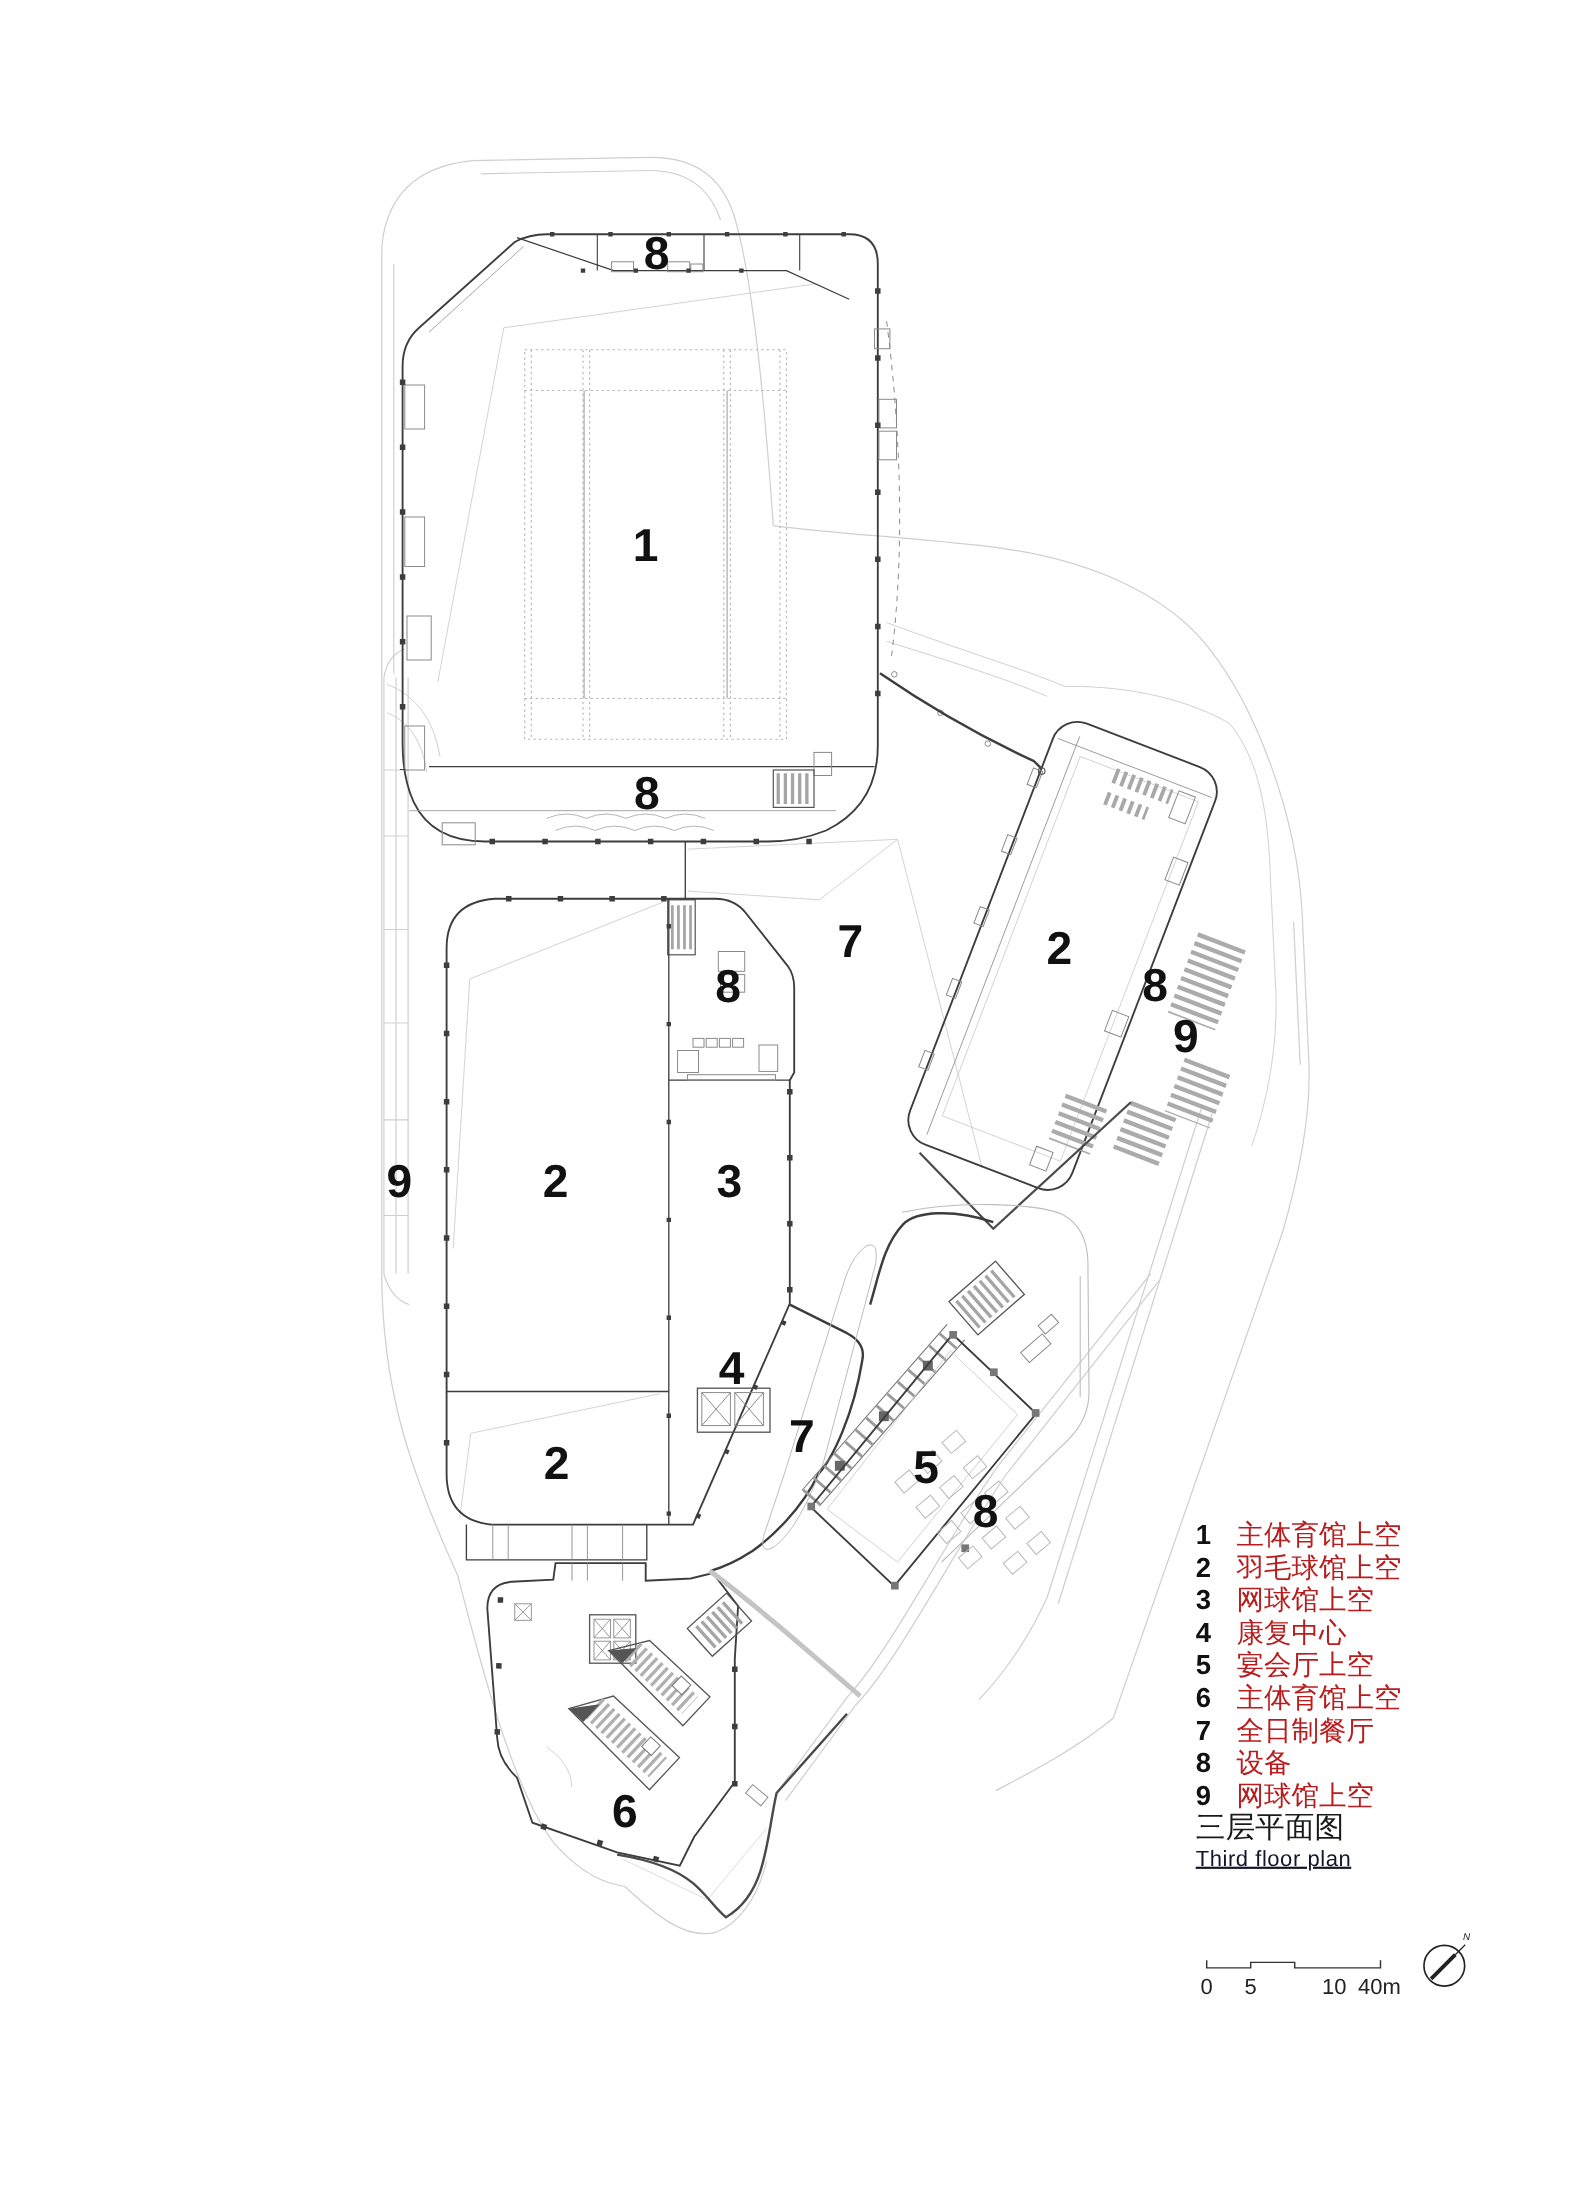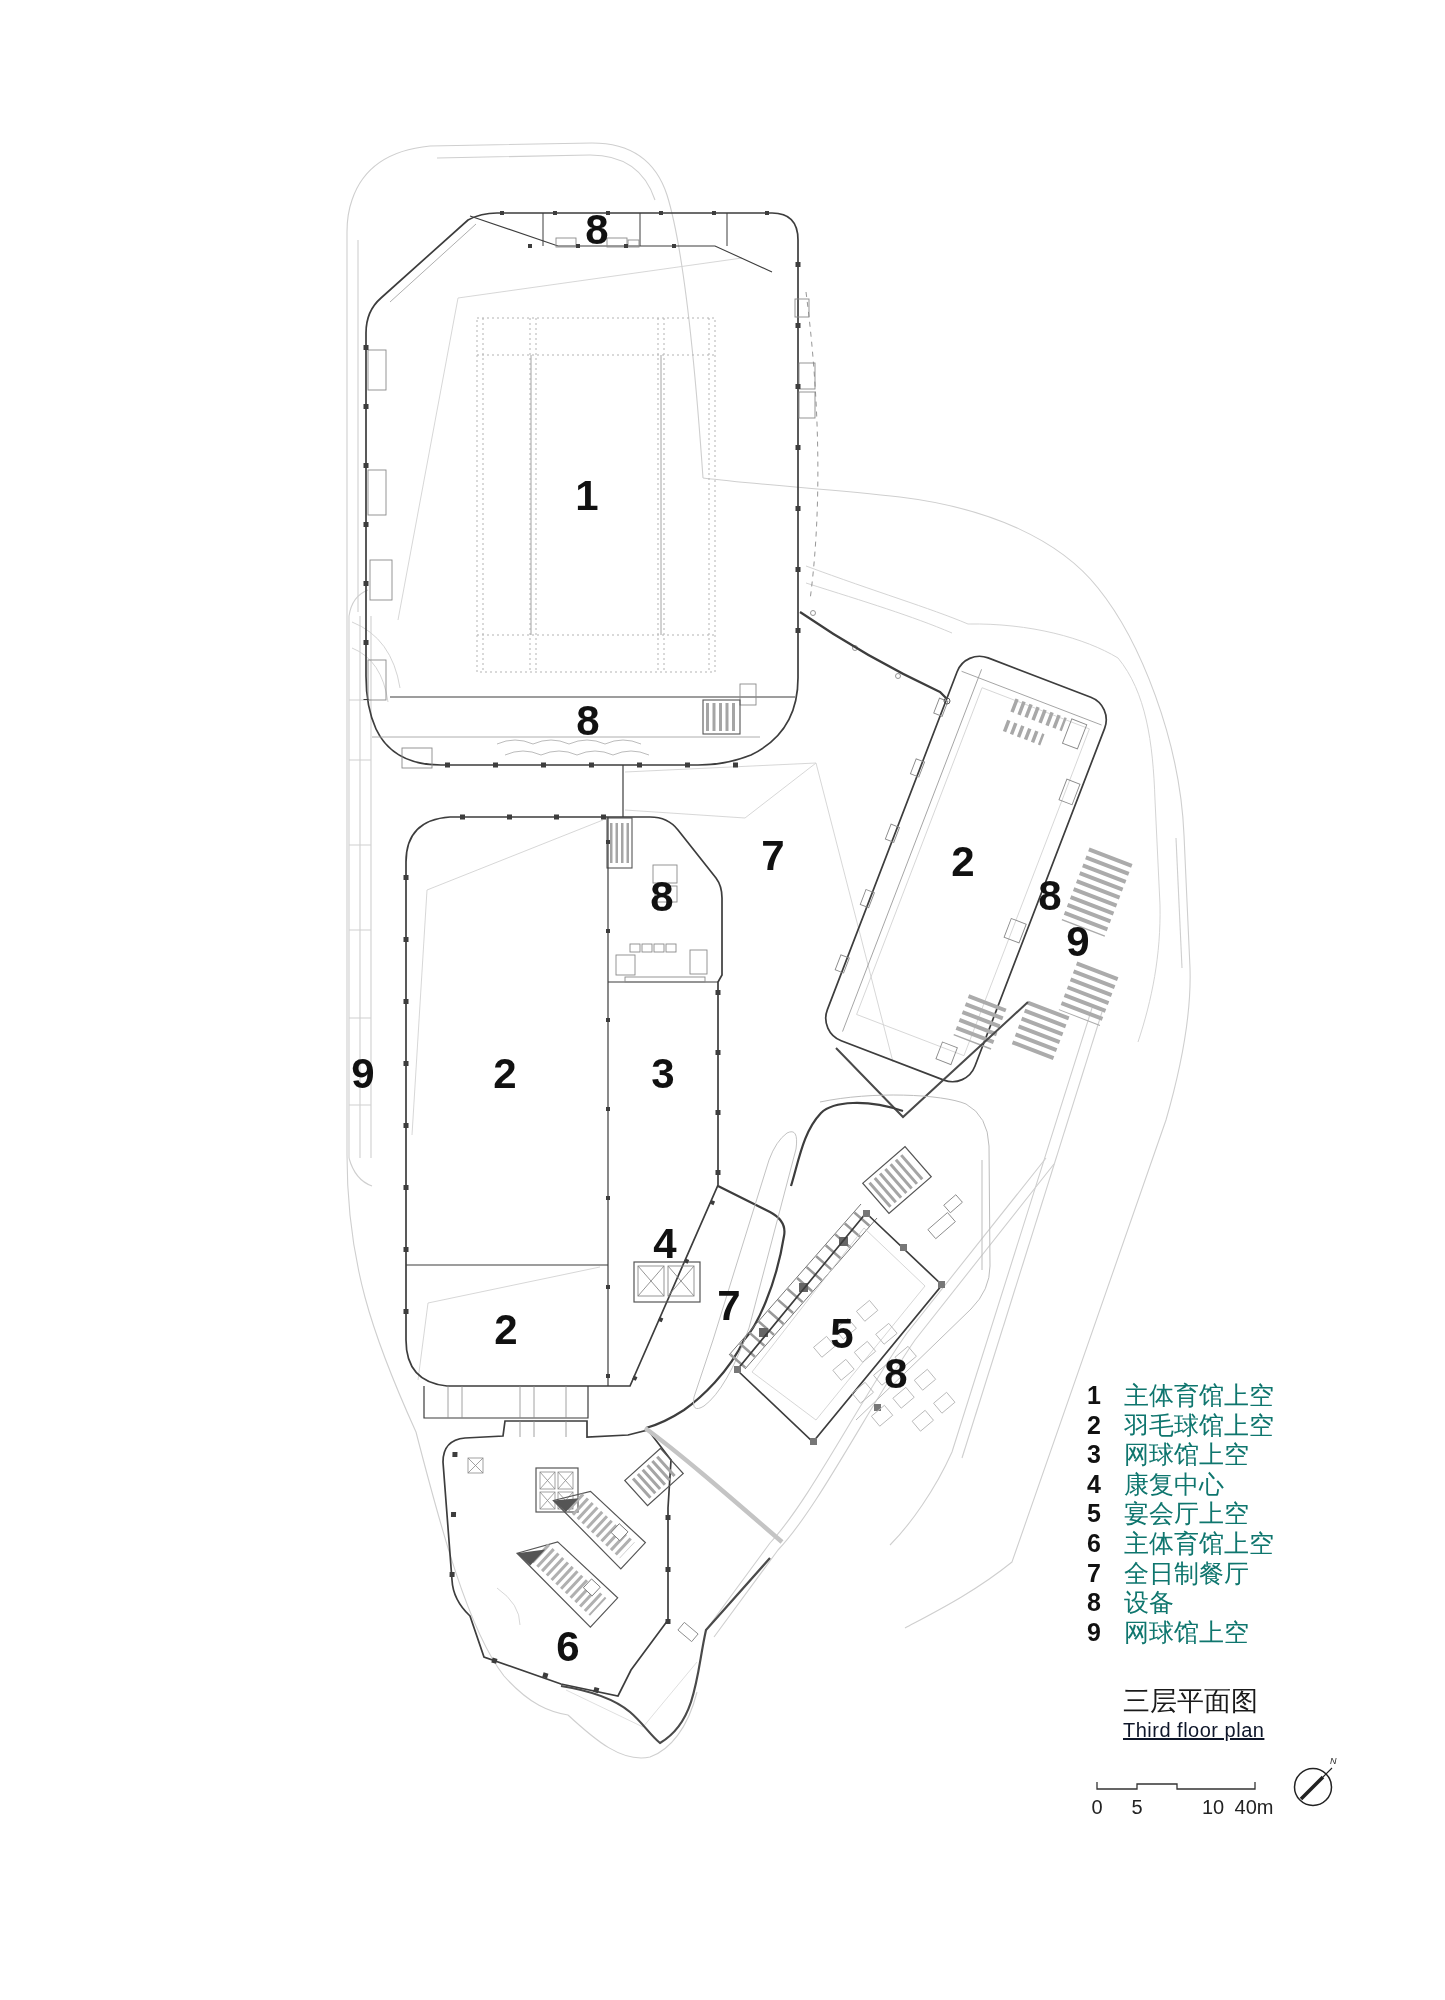--- a/index.html
+++ b/index.html
@@ -4,22 +4,22 @@
 <style>
   html,body{margin:0;padding:0;background:#fff;}
   .page{position:relative;width:1445px;height:2000px;background:#fff;overflow:hidden;
         font-family:"Liberation Sans","DejaVu Sans",sans-serif;color:#1a1a1a;}
   .plan-svg{position:absolute;left:0;top:0;}
   .plan-label{position:absolute;transform:translate(-50%,-52%);font-size:42px;font-weight:700;
               color:#111;letter-spacing:0;line-height:1;white-space:nowrap;}
   .legend{position:absolute;left:1087px;top:1379px;}
   .legend-row{display:flex;align-items:baseline;height:29.6px;font-size:25px;}
   .legend-num{display:inline-block;width:24px;font-weight:700;color:#111;}
-  .legend-label{display:inline-block;margin-left:13px;color:#0f766e;}
-  .titleblock{position:absolute;left:1087px;top:1686px;margin-left:36px;}
+  .legend-label{display:inline-block;margin-left:13px;color:#b91c1c;}
+  .titleblock{position:absolute;left:1087px;top:1646px;}
   .title-zh{font-size:27px;color:#1a1a1a;line-height:1.15;}
   .title-en{font-size:20px;color:#0f172a;line-height:1.3;letter-spacing:0.5px;text-decoration:underline;}
   .scale-label{position:absolute;transform:translateX(-50%);font-size:20px;color:#222;}
 </style>
 </head>
 <body>
 
 <div class="page">
 
   <svg class="plan-svg" width="1445" height="2000" viewBox="0 0 1445 2000" fill="none">

